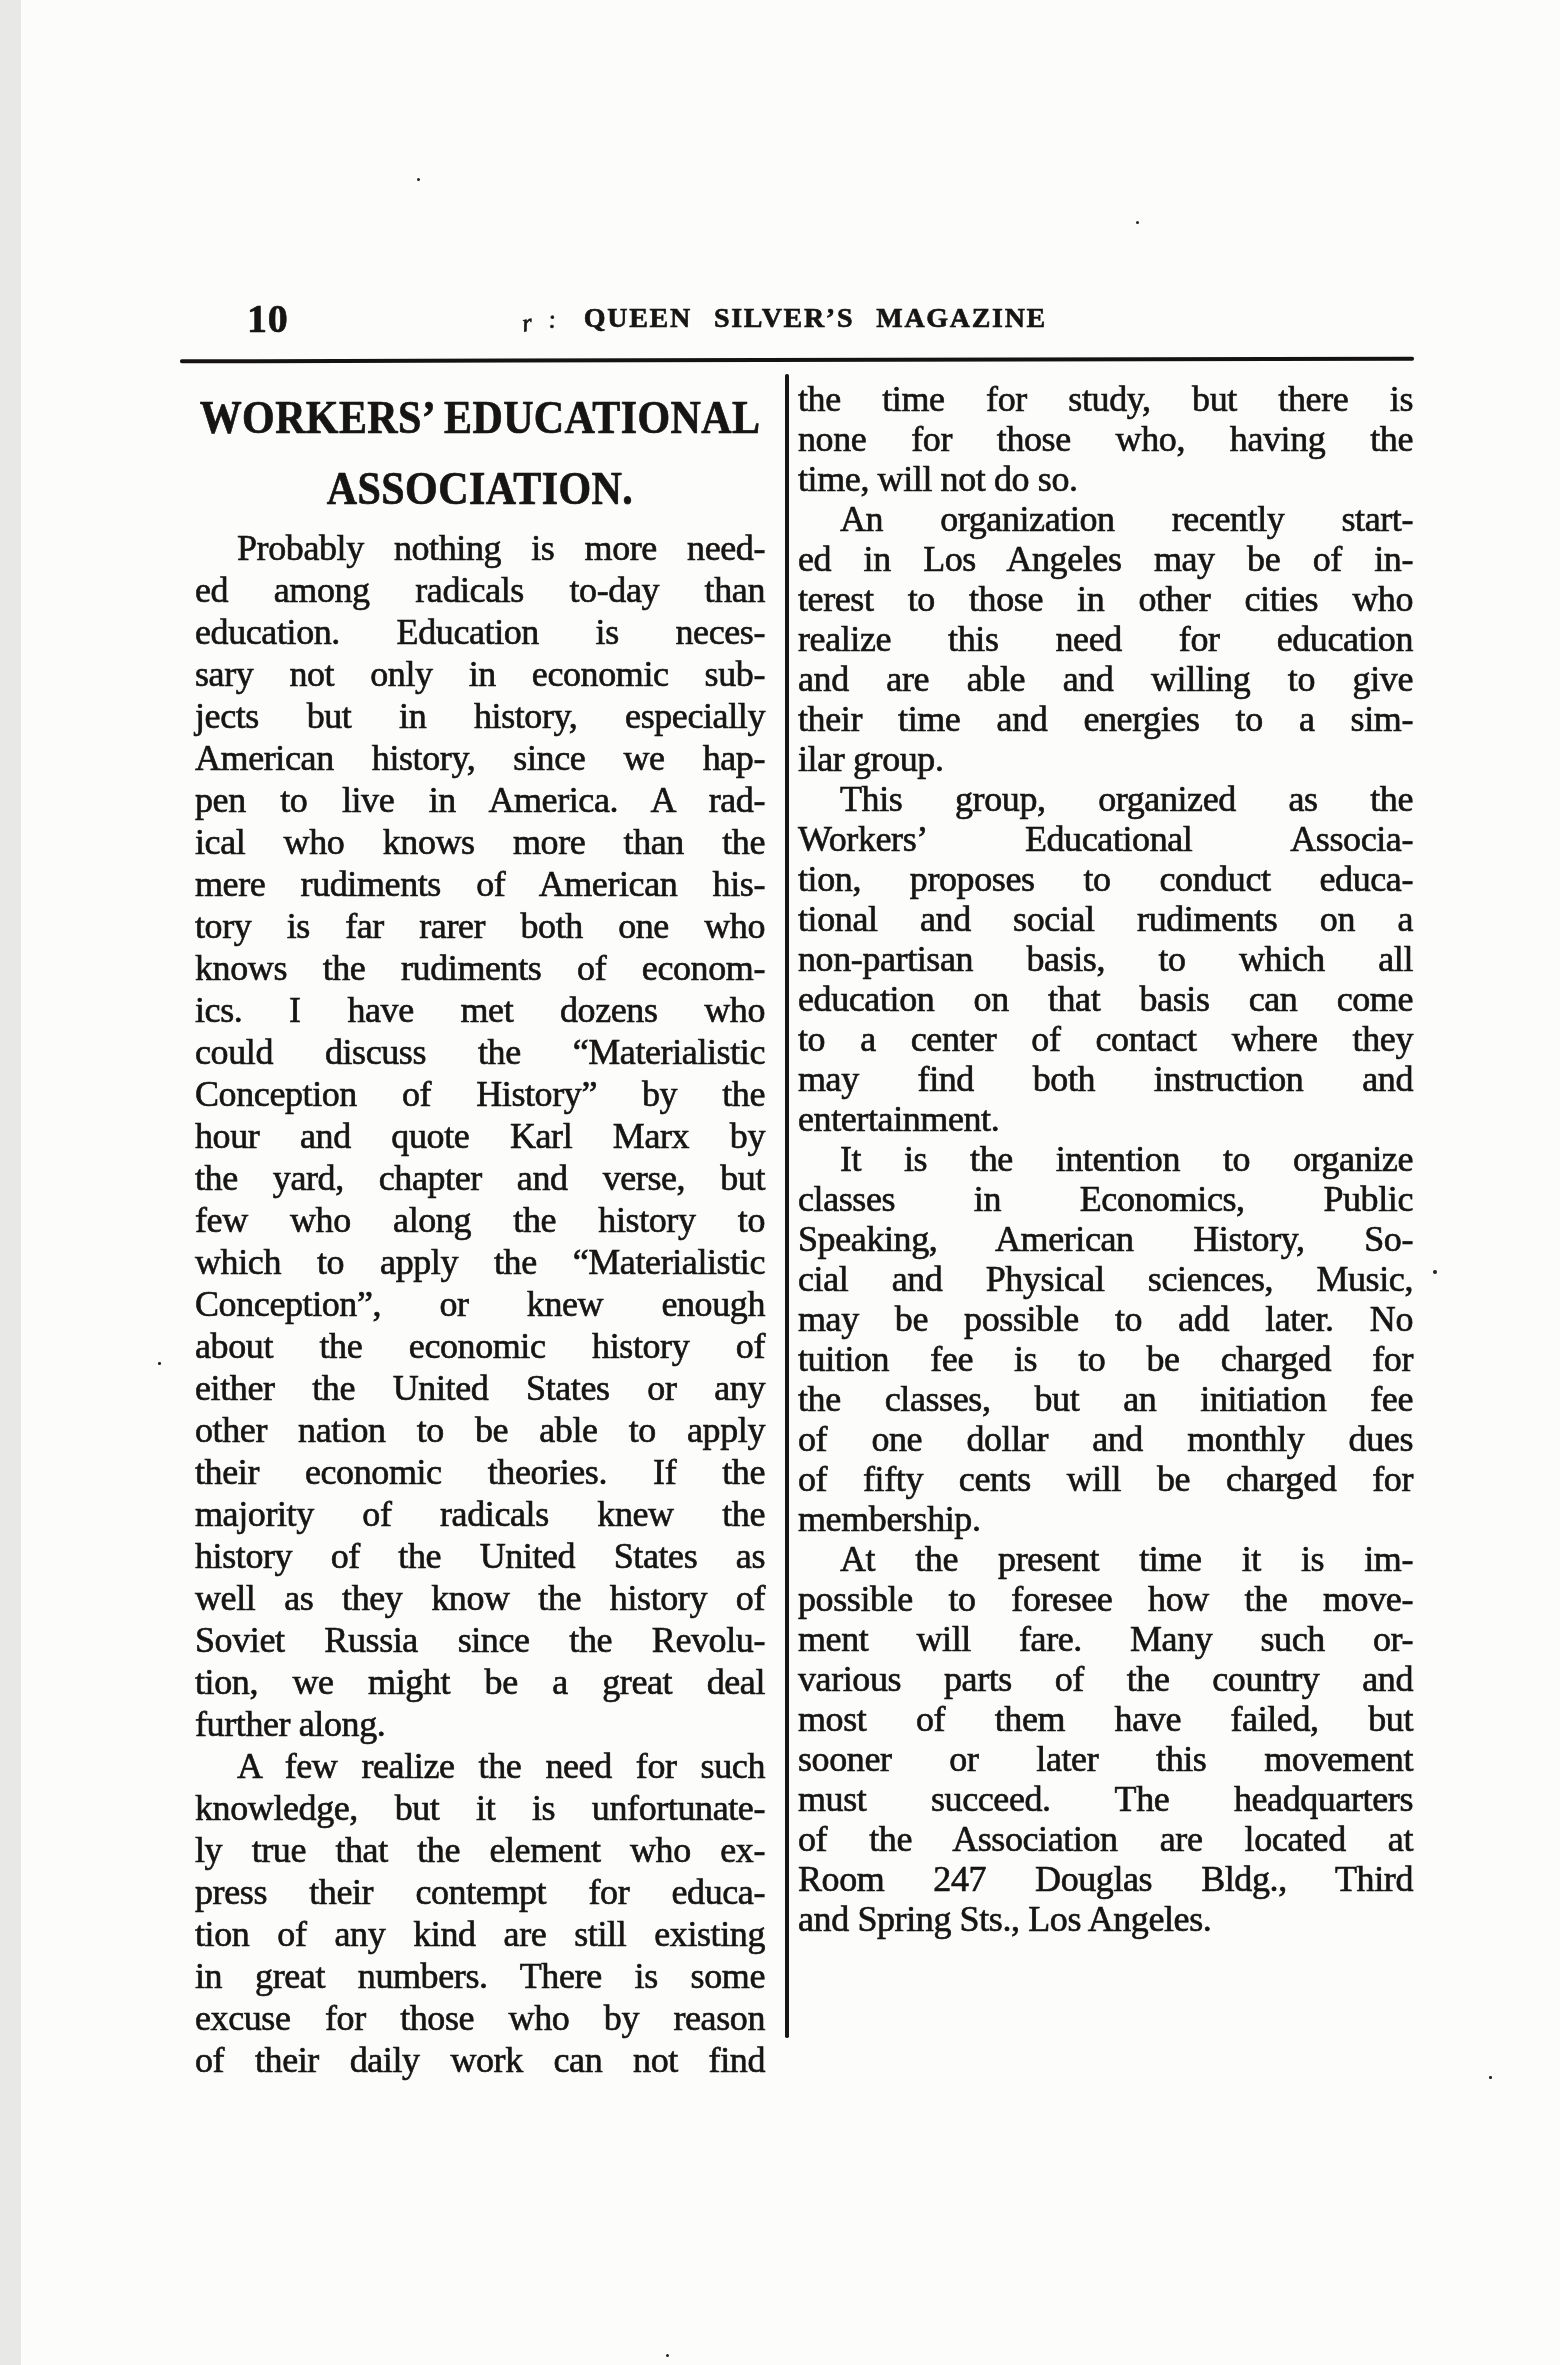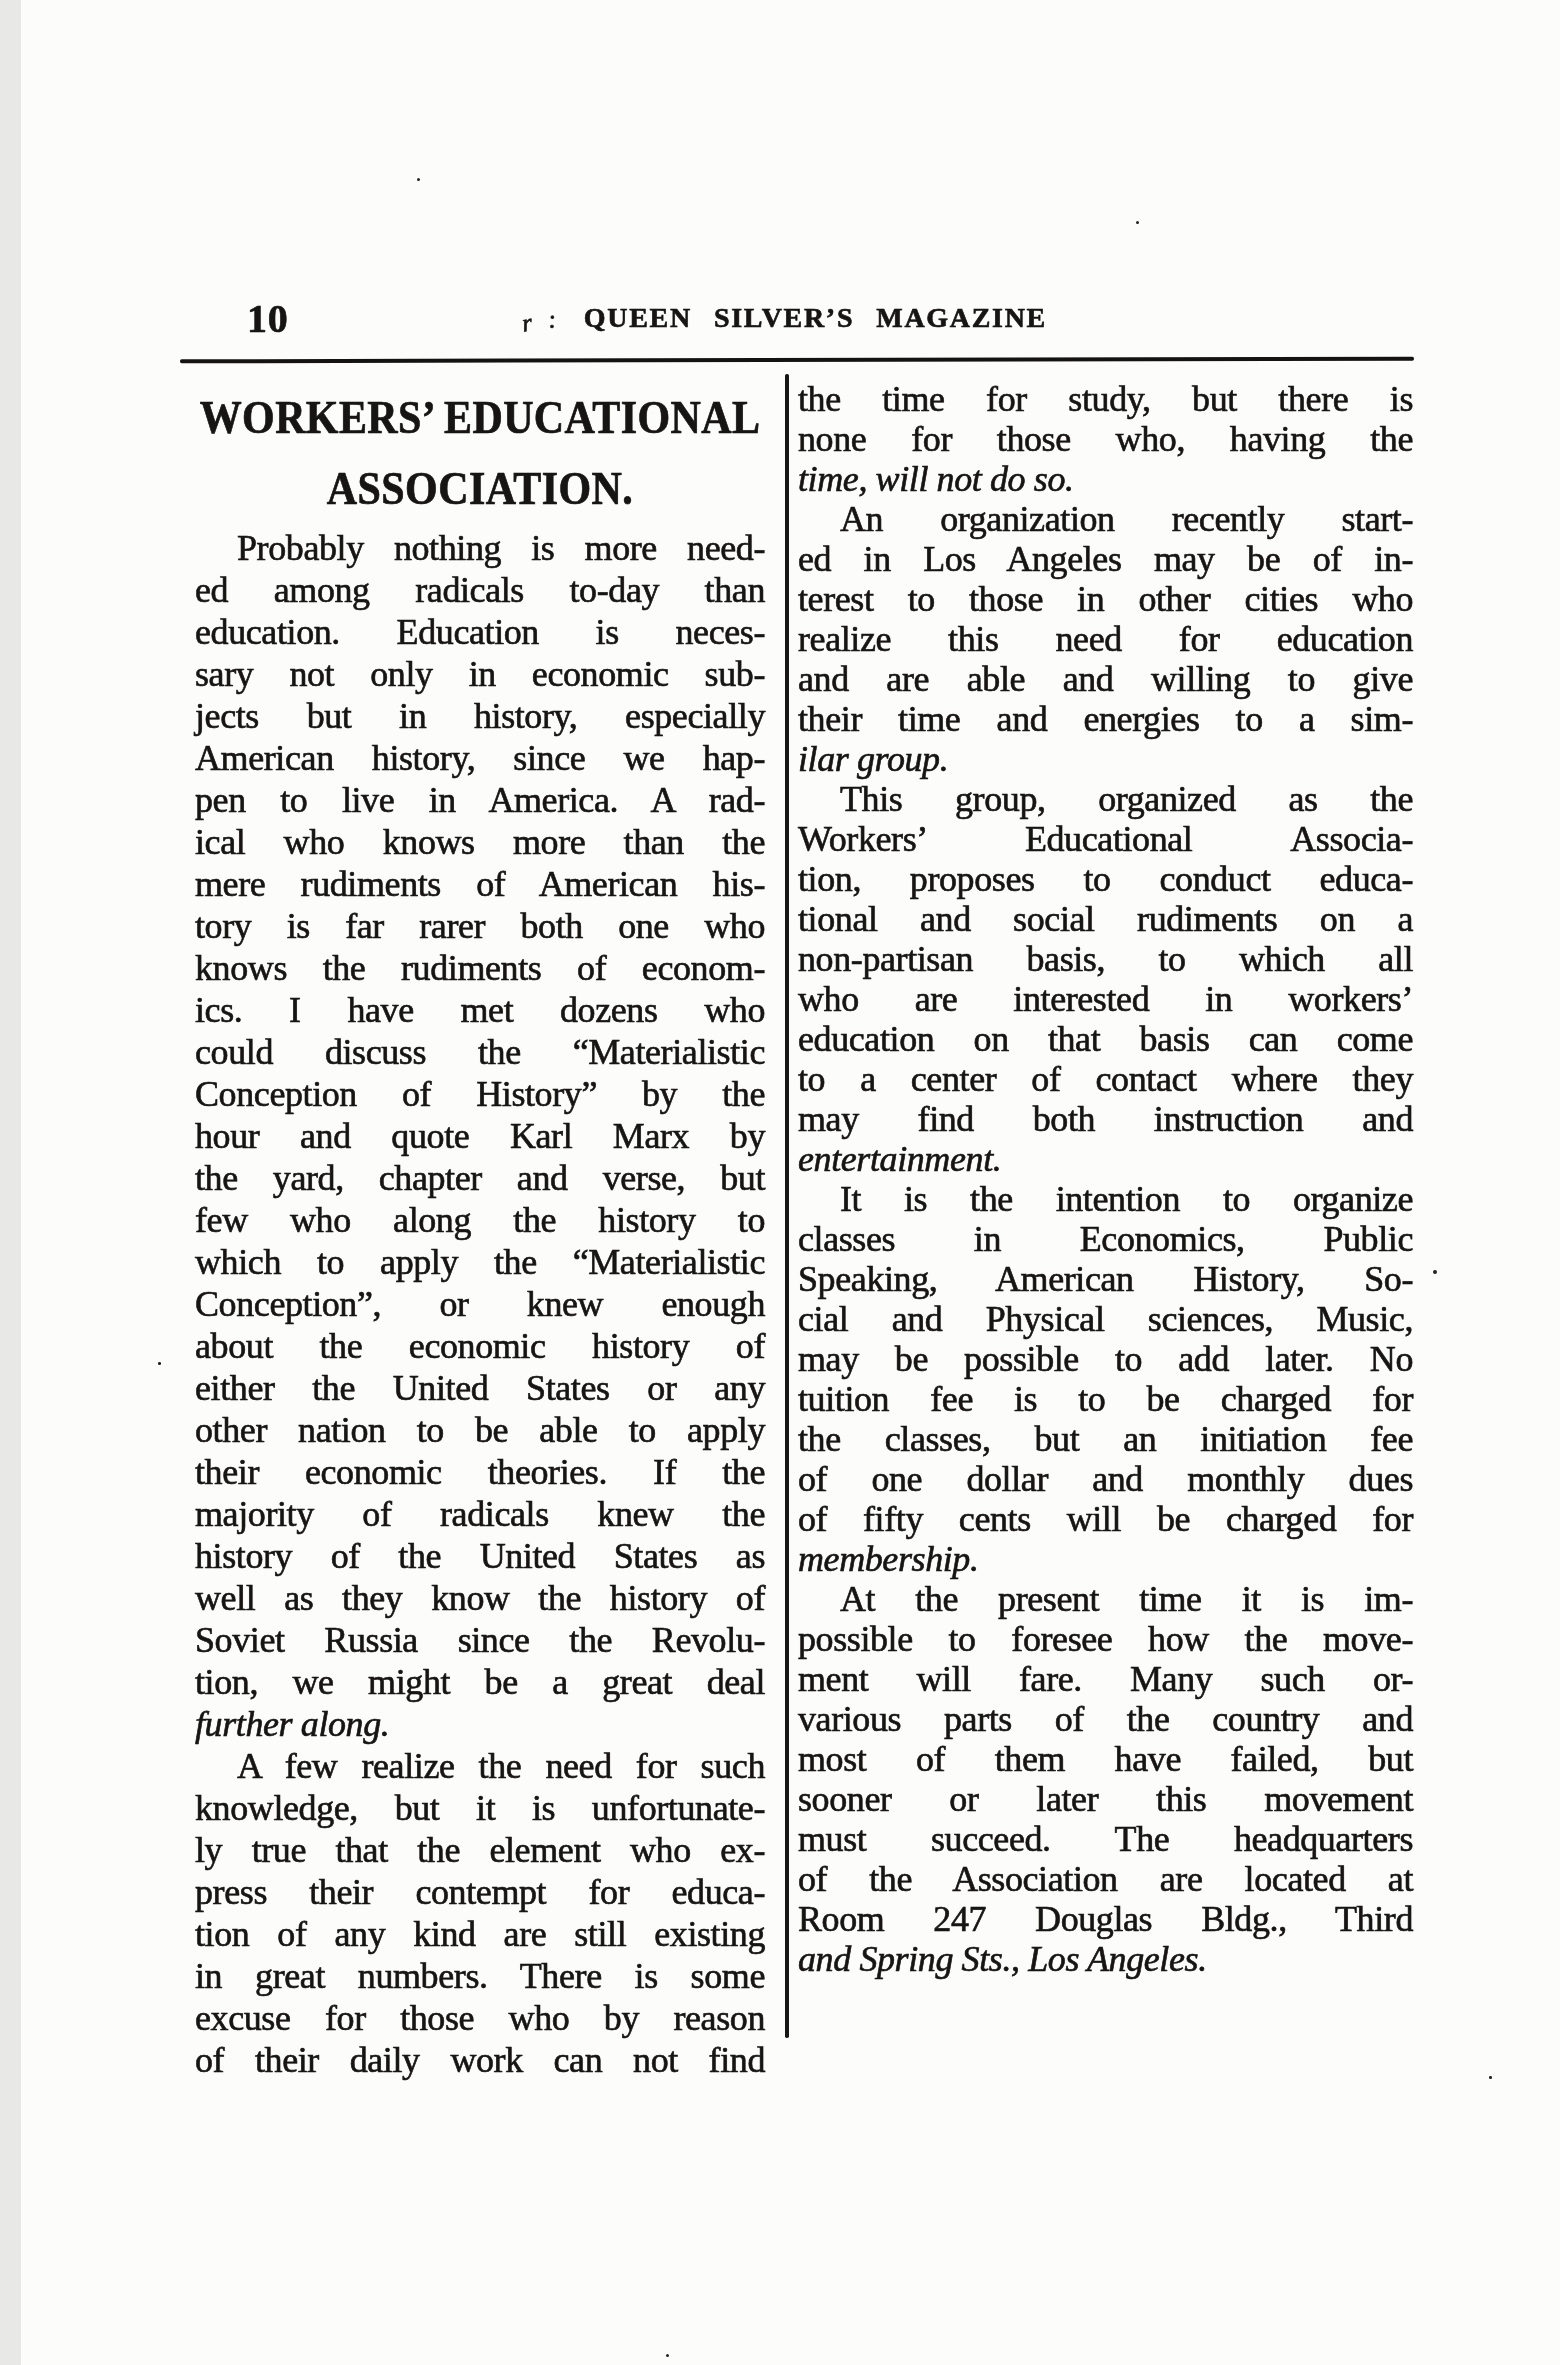--- a/index.html
+++ b/index.html
@@ -92,21 +92,21 @@
 
   .line {
     line-height: 42px;
     height: 42px;
     text-align: justify;
     text-align-last: justify;
     white-space: nowrap;
   }
   .col-right .line { line-height: 40px; height: 40px; }
   .line.i { text-indent: 42px; }
-  .line.e { text-align-last: left; font-style: italic; }
+  .line.e { text-align-last: left; }
 
   
   .ink-mark {
     position: absolute;
     background: #141311;
     border-radius: 45% 55% 50% 50%;
     opacity: 0.92;
   }
   .speck {
     position: absolute;
@@ -182,21 +182,20 @@
         <div class="line">terest to those in other cities who</div>
         <div class="line">realize this need for education</div>
         <div class="line">and are able and willing to give</div>
         <div class="line">their time and energies to a sim-</div>
         <div class="line e">ilar group.</div>
         <div class="line i">This group, organized as the</div>
         <div class="line">Workers’ Educational Associa-</div>
         <div class="line">tion, proposes to conduct educa-</div>
         <div class="line">tional and social rudiments on a</div>
         <div class="line">non-partisan basis, to which all</div>
-        <div class="line">who are interested in workers’</div>
         <div class="line">education on that basis can come</div>
         <div class="line">to a center of contact where they</div>
         <div class="line">may find both instruction and</div>
         <div class="line e">entertainment.</div>
         <div class="line i">It is the intention to organize</div>
         <div class="line">classes in Economics, Public</div>
         <div class="line">Speaking, American History, So-</div>
         <div class="line">cial and Physical sciences, Music,</div>
         <div class="line">may be possible to add later.  No</div>
         <div class="line">tuition fee is to be charged for</div>

